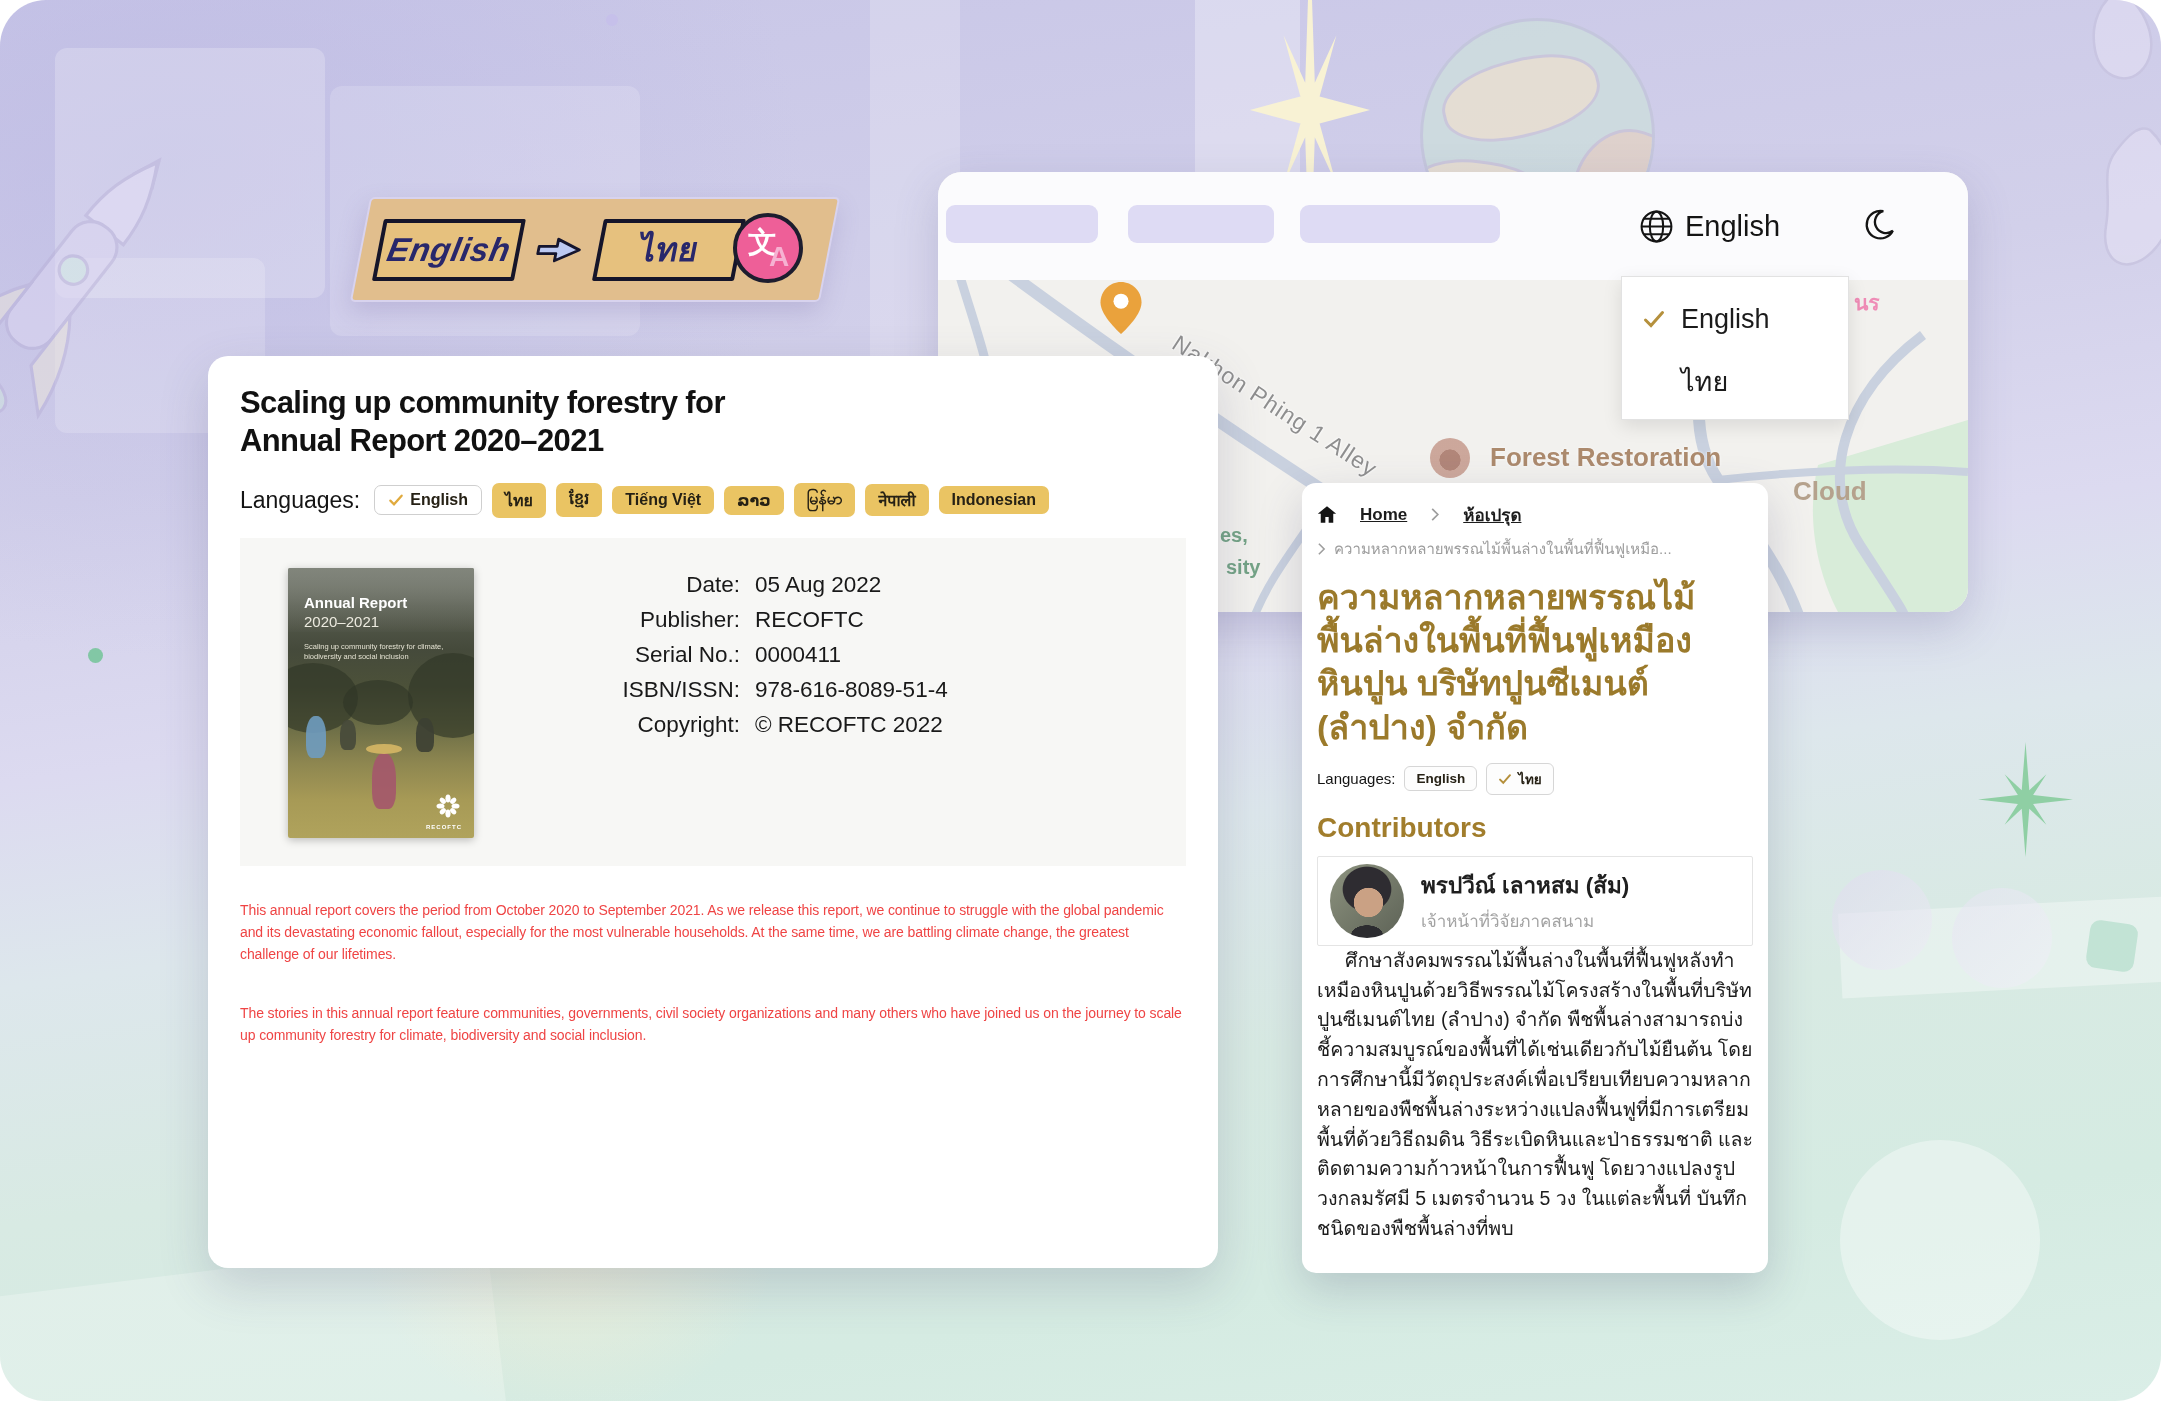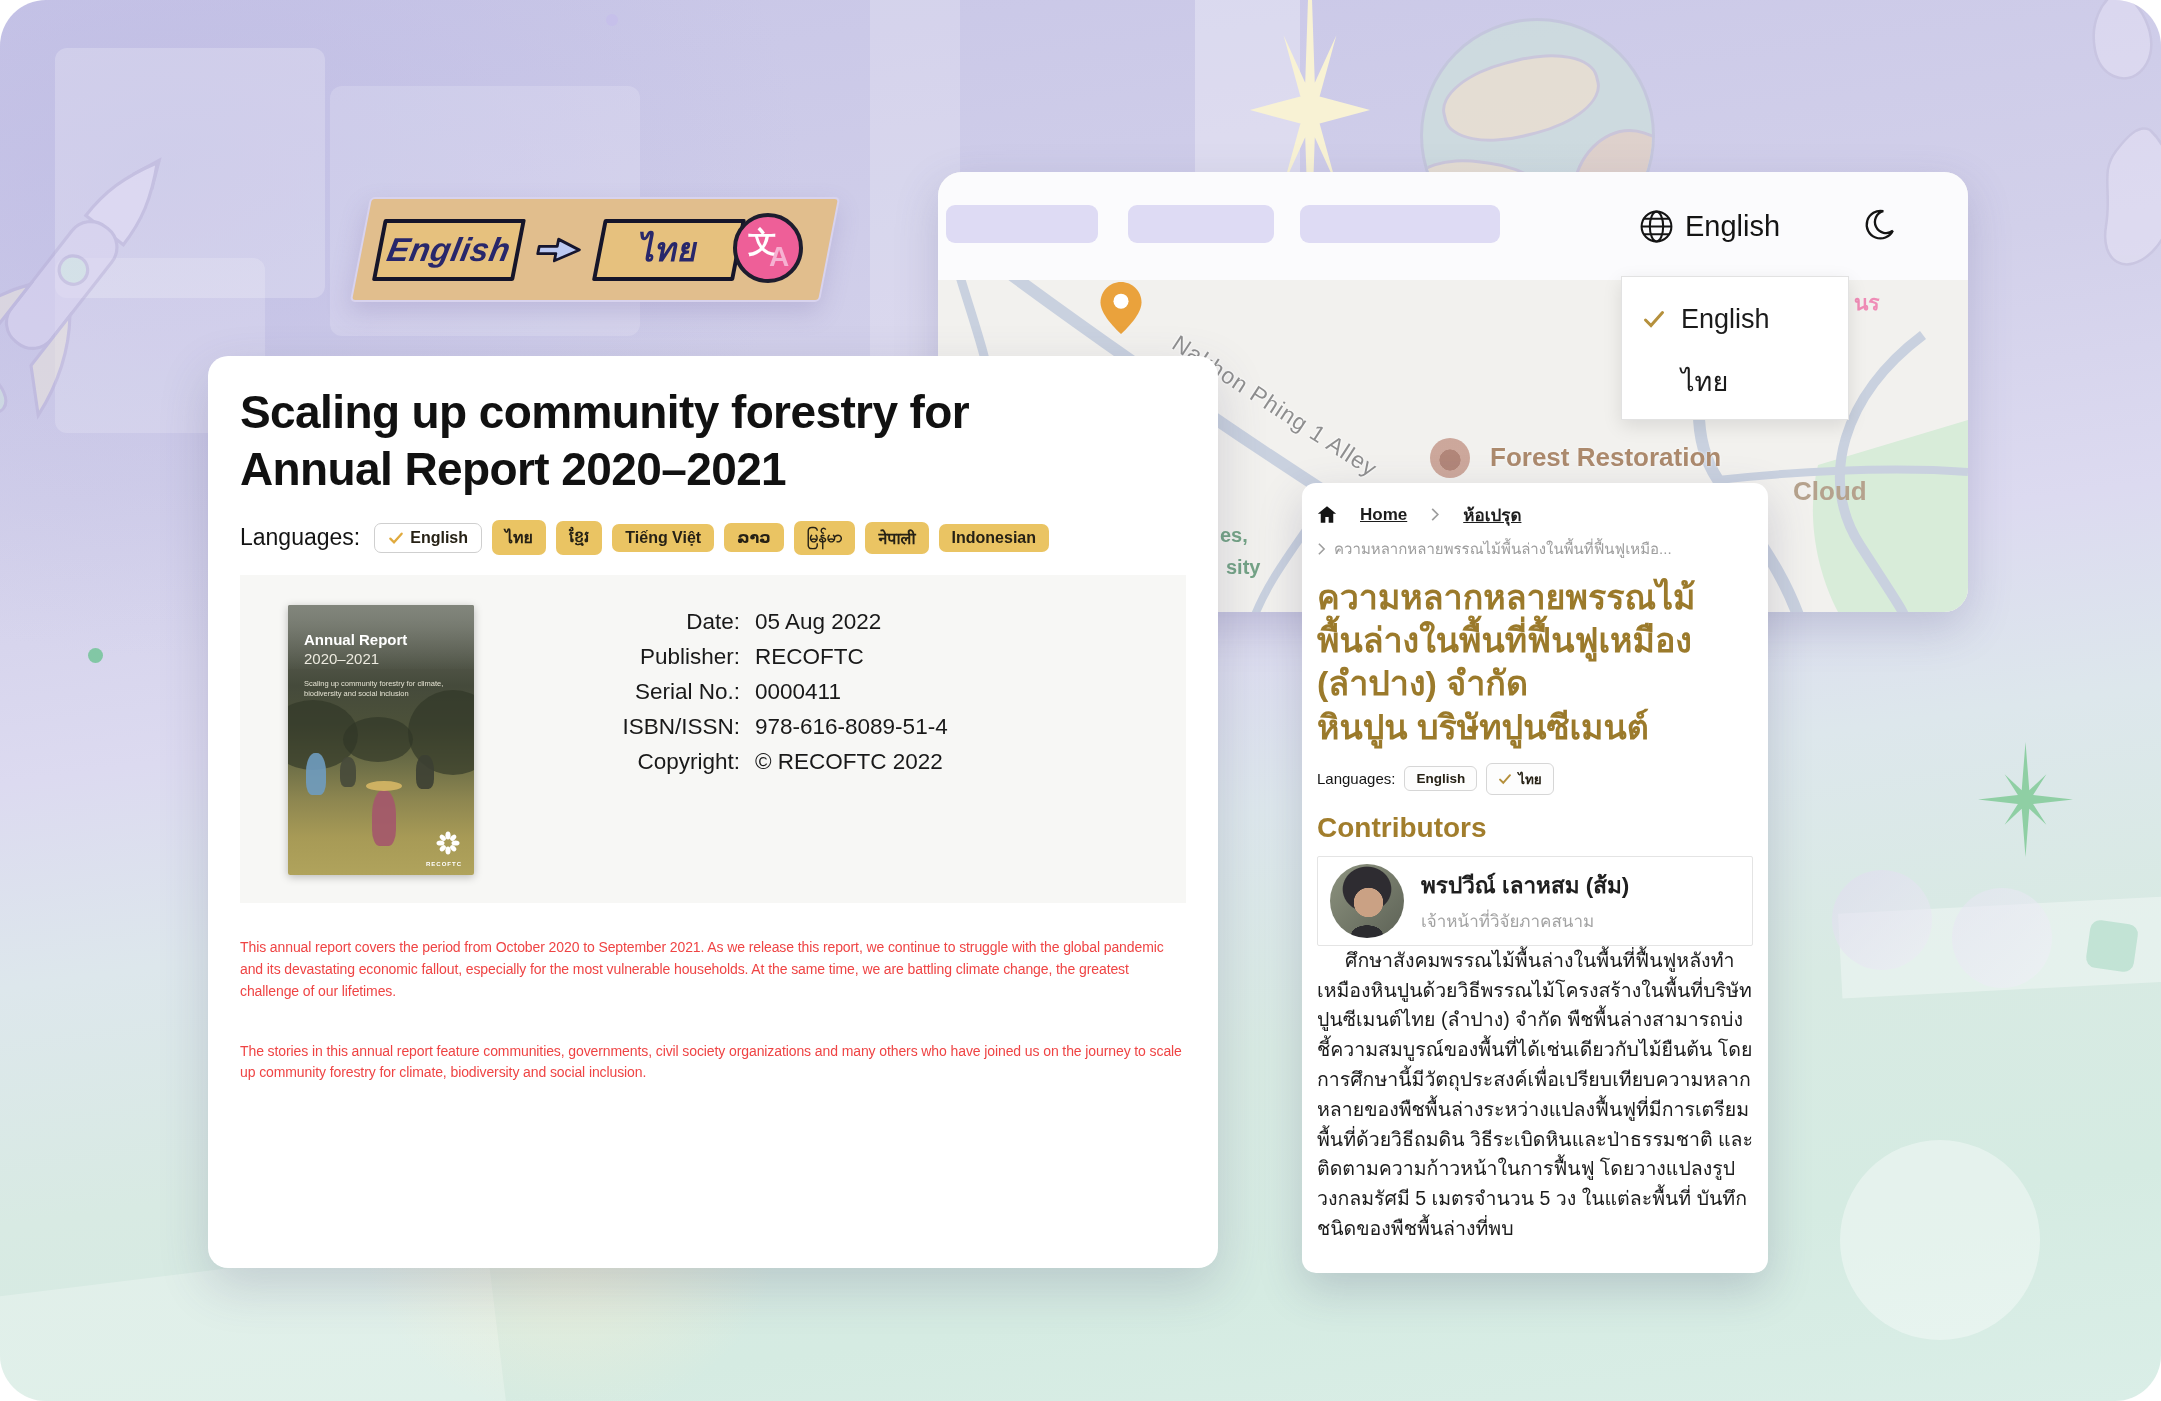--- a/index.html
+++ b/index.html
@@ -58,21 +58,21 @@
   .dropdown { position:absolute; left:683px; top:104px; width:228px; height:144px; background:#fff;
     border:1px solid #e2e2e2; box-shadow:0 6px 18px rgba(0,0,0,.10); z-index:5; }
   .dd-item { position:absolute; left:0; width:100%; height:64px; display:flex; align-items:center;
     padding-left:19px; gap:14px; cursor:pointer; }
   .dd-item .lbl { font-size:27px; color:#1b1b1b; }
   .check-slot { width:26px; display:flex; justify-content:center; }
 
   
   .pubcard { left:208px; top:356px; width:1010px; height:912px; background:#fff; border-radius:20px;
     box-shadow:0 18px 50px rgba(70,70,110,.20); z-index:4; padding:28px 32px 36px; overflow:hidden; }
-  .pub-title { font-size:46px; line-height:1.24; font-weight:600; color:#111; letter-spacing:-.6px; }
+  .pub-title { font-size:31px; line-height:1.24; font-weight:600; color:#111; letter-spacing:-.6px; }
   .langrow { margin-top:22px; display:flex; align-items:center; gap:10px; flex-wrap:nowrap; }
   .langrow .cap { font-size:23px; color:#141414; margin-right:4px; }
   .badge { display:inline-flex; align-items:center; gap:6px; border-radius:7px; font-size:16px;
     font-weight:700; color:#262115; padding:5px 13px; white-space:nowrap; cursor:pointer; }
   .badge.white { background:#fff; border:1.5px solid #cfcfcf; font-weight:600; }
   .badge.gold { background:#eac463; }
 
   .panel { margin-top:20px; height:328px; background:#f7f7f5; display:flex; }
   .cover { margin:30px 0 0 48px; width:186px; height:270px; position:relative; overflow:hidden; border-radius:2px;
     background:linear-gradient(180deg,#787c6f 0%,#595d50 14%,#454a3b 30%,#4c5139 44%,#6a6c46 58%,#8d8650 72%,#a79a56 86%,#b0a35c 100%);
@@ -329,22 +329,22 @@
     <div class="crumb2">
       <svg width="9" height="14" viewBox="0 0 10 16" style="flex:0 0 auto;">
         <path d="M2 2 L8 8 L2 14" stroke="#9d9d9d" stroke-width="1.8" fill="none"></path>
       </svg>
       <span>ความหลากหลายพรรณไม้พื้นล่างในพื้นที่ฟื้นฟูเหมือ...</span>
     </div>
 
     <div class="thai-title">
       <div>ความหลากหลายพรรณไม้</div>
       <div>พื้นล่างในพื้นที่ฟื้นฟูเหมือง</div>
+      <div>หินปูน บริษัทปูนซีเมนต์</div>
       <div>(ลำปาง) จำกัด</div>
-      <div>หินปูน บริษัทปูนซีเมนต์</div>
     </div>
 
     <div class="thai-langrow">
       <span class="cap">Languages:</span>
       <span class="badge sm">English</span>
       <span class="badge sm">
         <svg width="14" height="14" viewBox="0 0 24 24">
             <path d="M3.5 13 L9 18.5 L20.5 5.5" stroke="#b5903c" stroke-width="3.4" fill="none" stroke-linecap="round"></path>
           </svg>
         <span>ไทย</span>

